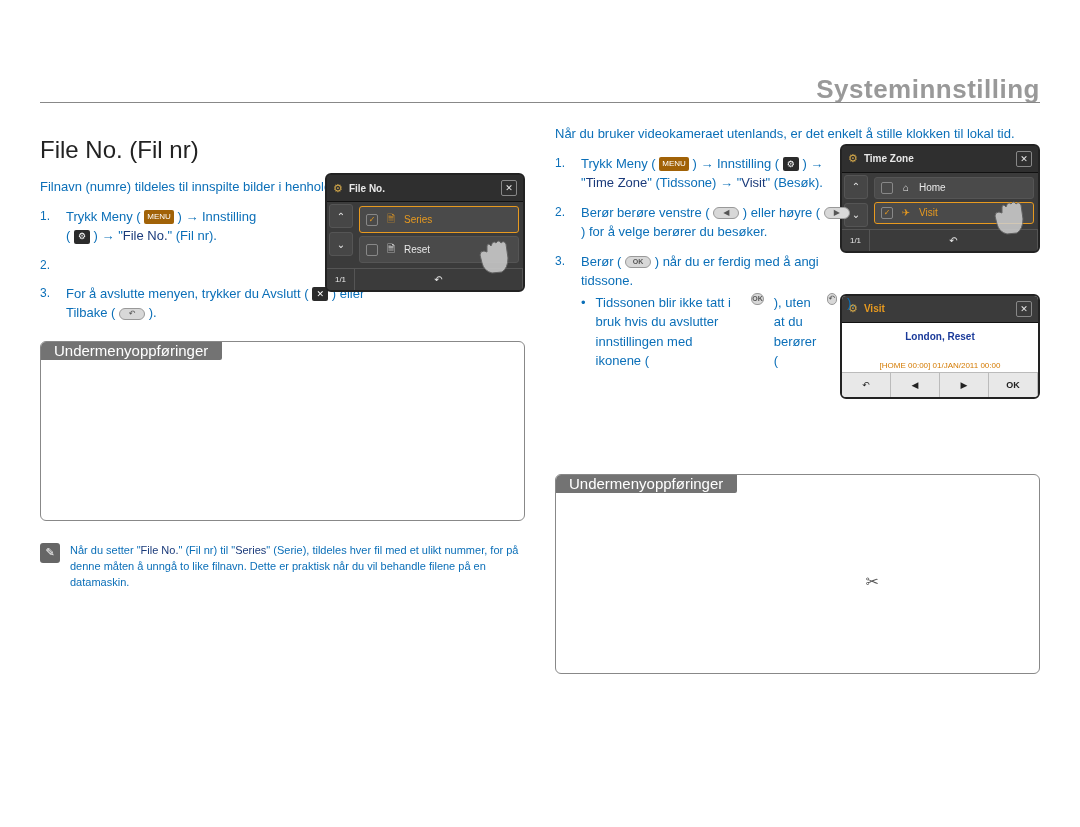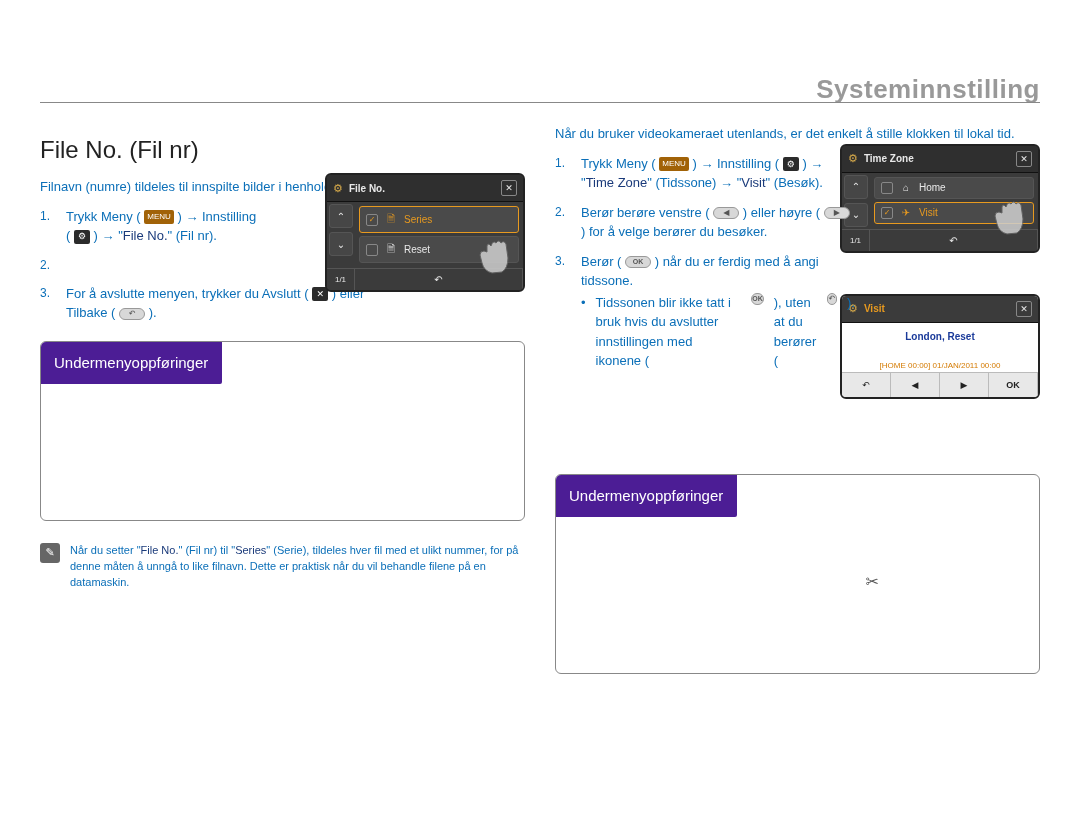--- a/index.html
+++ b/index.html
@@ -135,24 +135,24 @@
     margin-top: 18px;
     overflow: hidden;
     min-height: 160px;
     position: relative;
     background: #fff;
   }
   .subbox .tab {
     position: absolute;
     top: -1px;
     left: -1px;
-    background: #4c1d95;
+    background: #737373;
     color: #fff;
     font-size: 15px;
-    padding: 13px 14px;
+    padding: 1px 14px;
     border-top-left-radius: 6px;
     border-bottom-right-radius: 2px;
   }
   
   .note {
     display: flex;
     gap: 10px;
     margin-top: 22px;
     font-size: 11px;
     line-height: 1.45;

